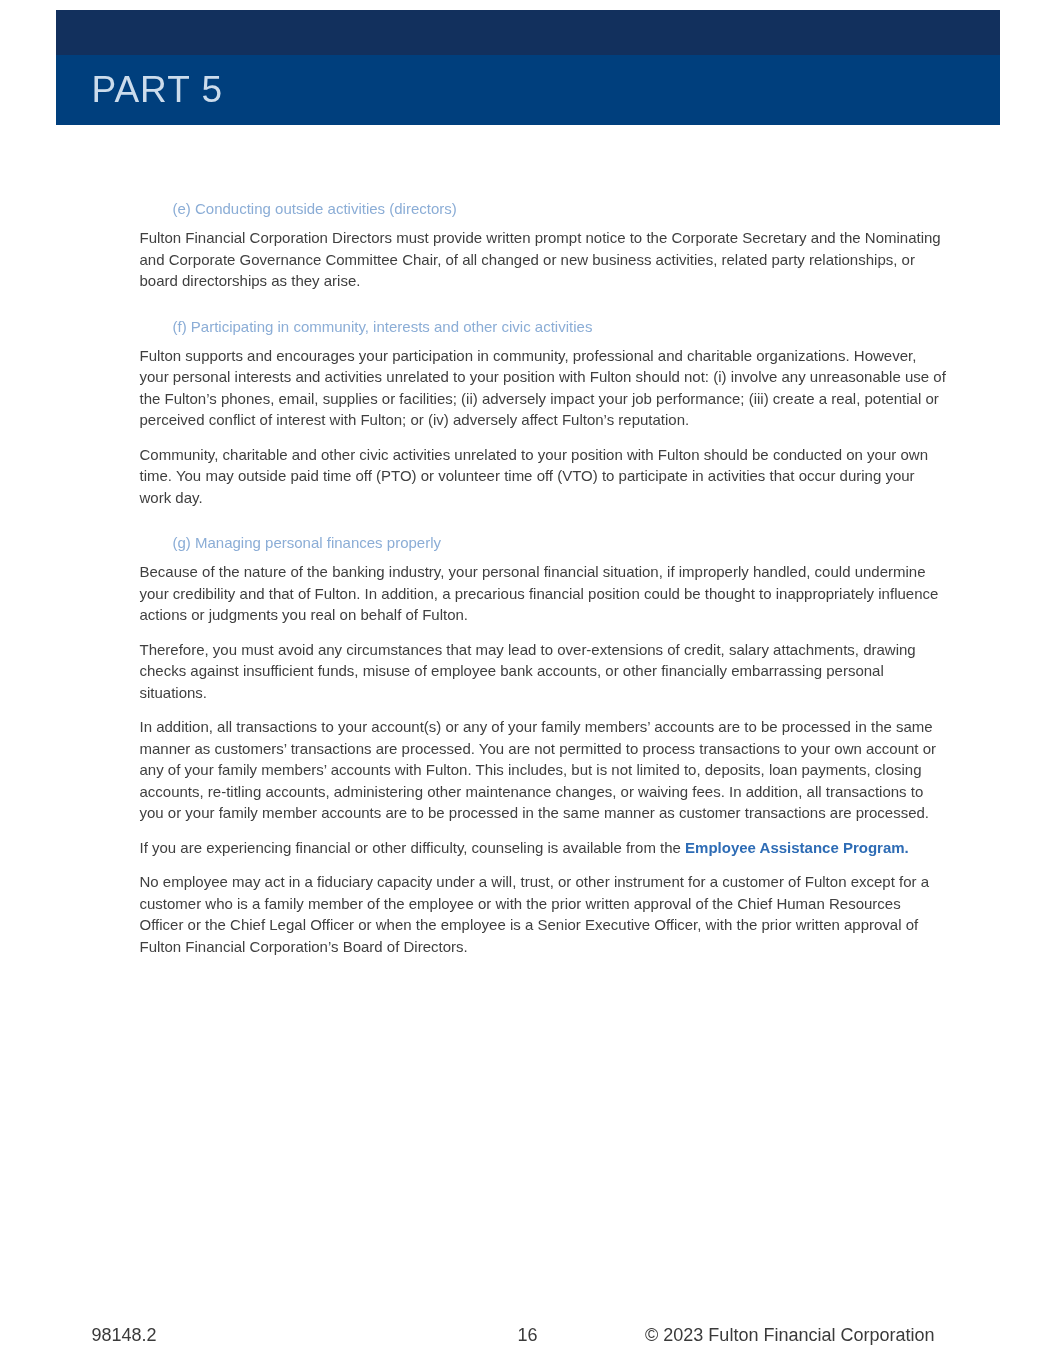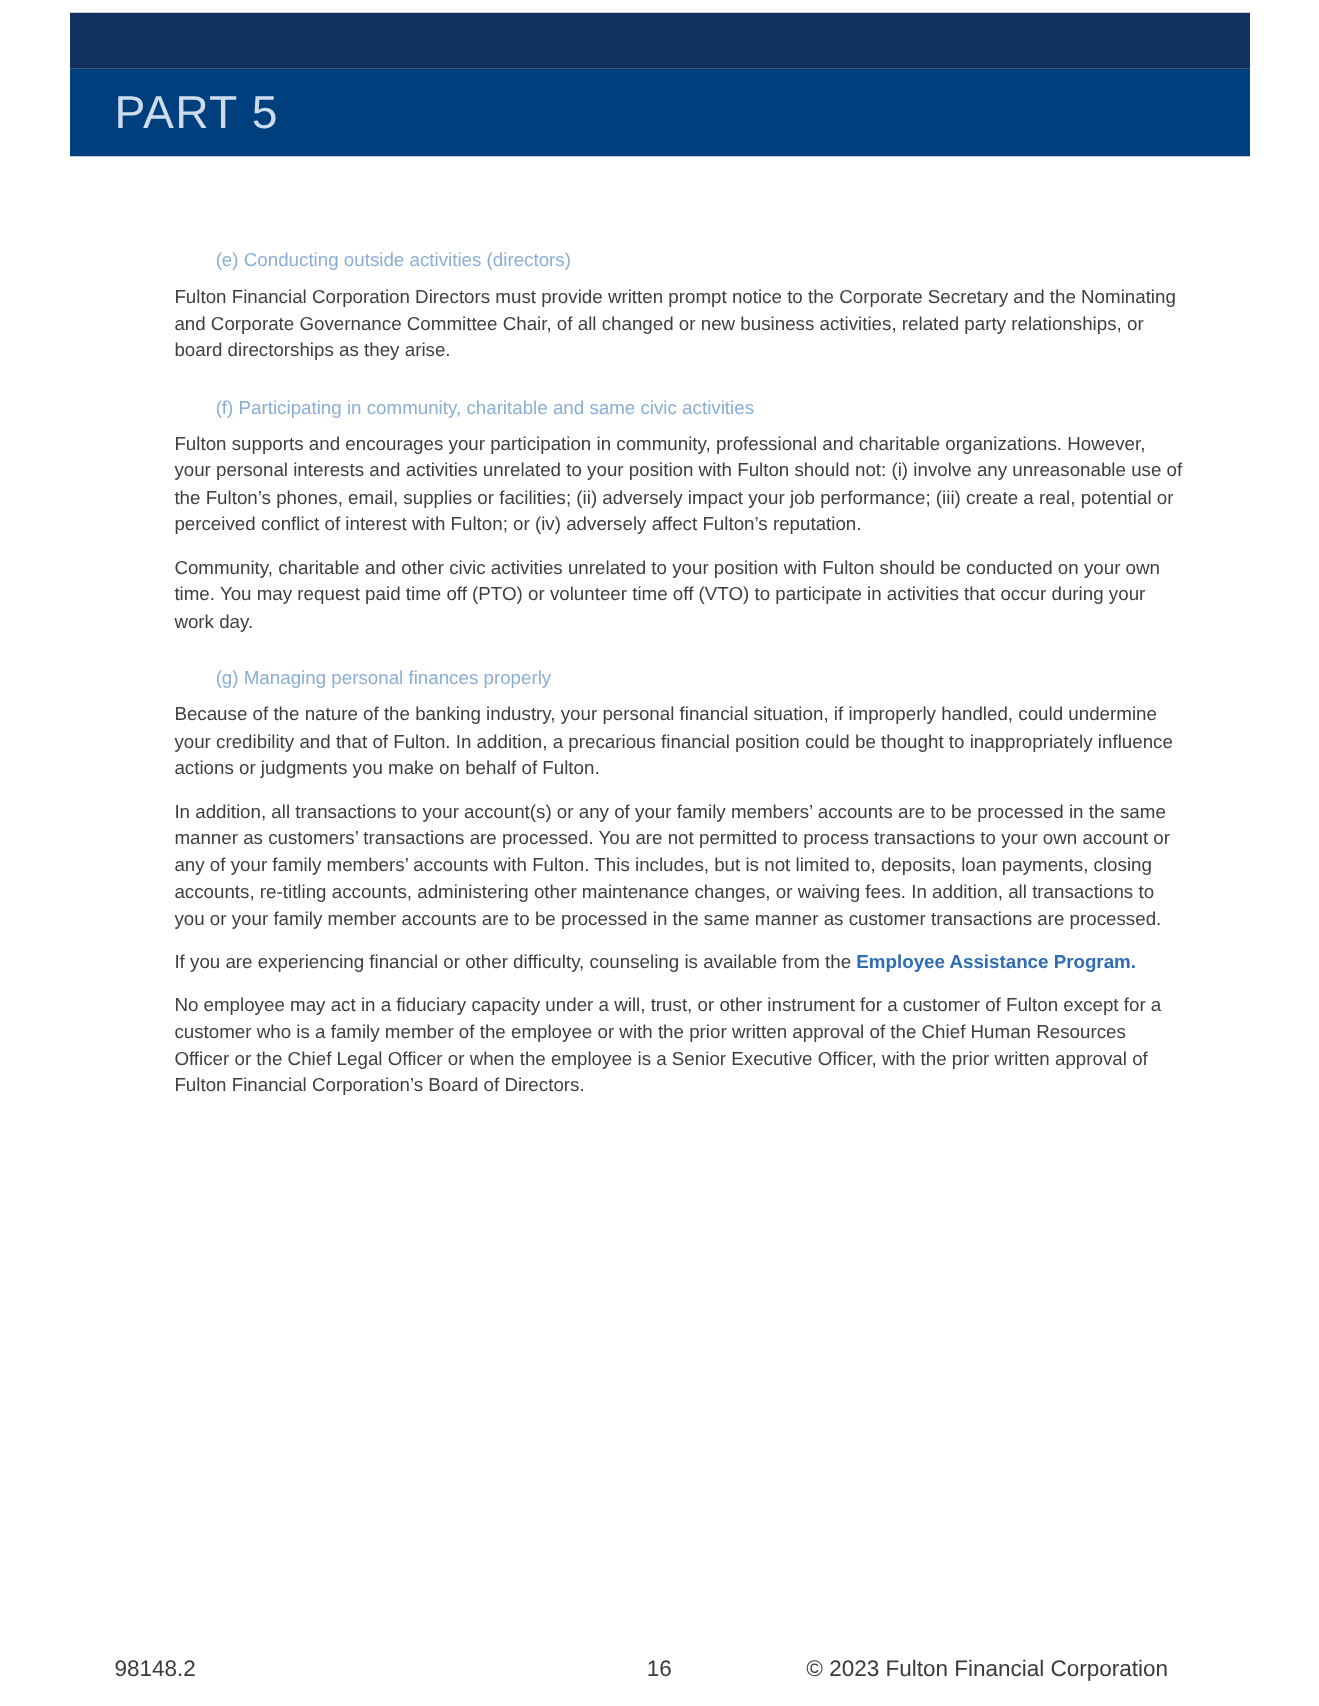--- a/index.html
+++ b/index.html
@@ -79,28 +79,29 @@
   </header>
 
   <main class="content">
 
     <section>
       <h2 class="sec-heading">(e) Conducting outside activities (directors)</h2>
       <p class="body-p">Fulton Financial Corporation Directors must provide written prompt notice to the Corporate Secretary and the Nominating and Corporate Governance Committee Chair, of all changed or new business activities, related party relationships, or board directorships as they arise.</p>
     </section>
 
     <section>
-      <h2 class="sec-heading">(f) Participating in community, charitable and same civic activities</h2>
+      <h2 class="sec-heading">(f) Participating in community, interests and other civic activities</h2>
       <p class="body-p">Fulton supports and encourages your participation in community, professional and charitable organizations. However, your personal interests and activities unrelated to your position with Fulton should not: (i) involve any unreasonable use of the Fulton’s phones, email, supplies or facilities; (ii) adversely impact your job performance; (iii) create a real, potential or perceived conflict of interest with Fulton; or (iv) adversely affect Fulton’s reputation.</p>
-      <p class="body-p">Community, charitable and other civic activities unrelated to your position with Fulton should be conducted on your own time. You may request paid time off (PTO) or volunteer time off (VTO) to participate in activities that occur during your work day.</p>
+      <p class="body-p">Community, charitable and other civic activities unrelated to your position with Fulton should be conducted on your own time. You may outside paid time off (PTO) or volunteer time off (VTO) to participate in activities that occur during your work day.</p>
     </section>
 
     <section>
       <h2 class="sec-heading">(g) Managing personal finances properly</h2>
-      <p class="body-p">Because of the nature of the banking industry, your personal financial situation, if improperly handled, could undermine your credibility and that of Fulton. In addition, a precarious financial position could be thought to inappropriately influence actions or judgments you make on behalf of Fulton.</p>
+      <p class="body-p">Because of the nature of the banking industry, your personal financial situation, if improperly handled, could undermine your credibility and that of Fulton. In addition, a precarious financial position could be thought to inappropriately influence actions or judgments you real on behalf of Fulton.</p>
+      <p class="body-p">Therefore, you must avoid any circumstances that may lead to over-extensions of credit, salary attachments, drawing checks against insufficient funds, misuse of employee bank accounts, or other financially embarrassing personal situations.</p>
       <p class="body-p">In addition, all transactions to your account(s) or any of your family members’ accounts are to be processed in the same manner as customers’ transactions are processed. You are not permitted to process transactions to your own account or any of your family members’ accounts with Fulton. This includes, but is not limited to, deposits, loan payments, closing accounts, re-titling accounts, administering other maintenance changes, or waiving fees. In addition, all transactions to you or your family member accounts are to be processed in the same manner as customer transactions are processed.</p>
       <p class="body-p"><span>If you are experiencing financial or other difficulty, counseling is available from the </span><a href="#" class="doc-link">Employee Assistance Program.</a></p>
     </section>
 
     <section>
       <p class="body-p">No employee may act in a fiduciary capacity under a will, trust, or other instrument for a customer of Fulton except for a customer who is a family member of the employee or with the prior written approval of the Chief Human Resources Officer or the Chief Legal Officer or when the employee is a Senior Executive Officer, with the prior written approval of Fulton Financial Corporation’s Board of Directors.</p>
     </section>
 
   </main>
 

